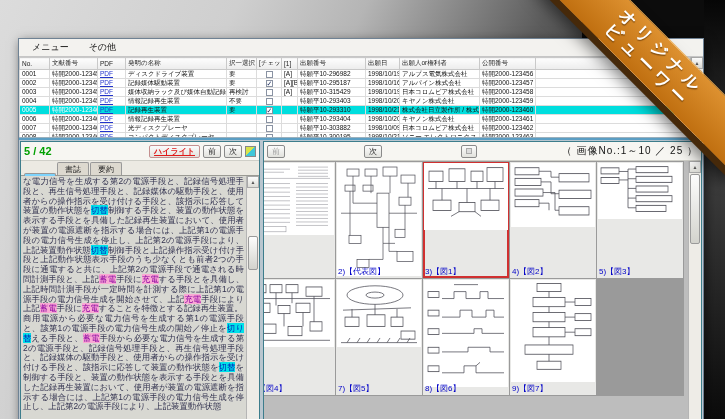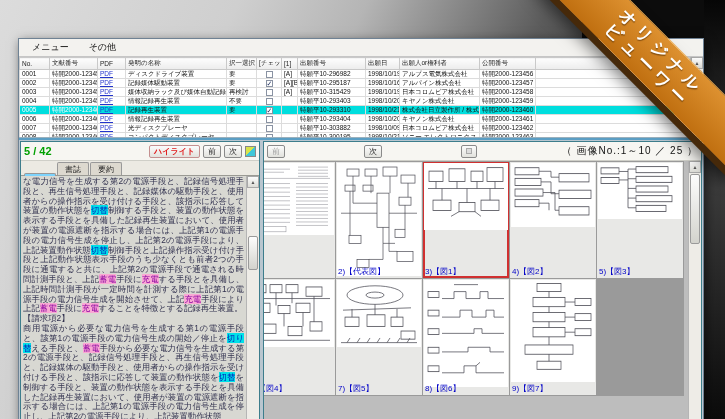--- a/index.html
+++ b/index.html
@@ -58,21 +58,21 @@
   .left-pane { width:240px; flex:0 0 240px; }
   .right-pane { flex:1; }
 
   .pane-head { height:19px; flex:0 0 19px; display:flex; align-items:center; gap:3px; padding:0 3px;
     background:#f7f6f2; border-bottom:1px solid #cfcfc8;justify-content:space-between; }
   .lp-count { color:#00a000; font-weight:bold; font-size:11px; white-space:nowrap; }
   .spacer { flex:1; }
   .btn { font-size:8px; border:1px solid #8a8a8a; background:linear-gradient(#fcfcfc,#e2e2dd);
     padding:1px 4px; border-radius:2px; color:#222; cursor:pointer; line-height:9px; }
   .btn.disabled { color:#9e9e9e; }
-  .btn-hl { color:#e01818; font-weight:bold; border-color:#c49090; }
+  .btn-hl { color:#e01818; font-weight:bold; border-color:#c49090;text-decoration:underline; }
   .hl-icon { width:11px; height:11px; border:1px solid #888;
     background:linear-gradient(135deg,#d9e44a 50%,#3fc7d8 50%); }
   .sq-glyph { display:inline-block; width:6px; height:6px; border:1px solid #aaa; background:#ddd; }
 
   .lp-tabs { height:15px; flex:0 0 15px; display:flex; gap:1px; padding:1px 3px 0; background:#eceae3;
     border-bottom:1px solid #9a9a94; }
   .tab { font-size:8px; padding:1px 7px 0; border:1px solid #999; border-bottom:none;
     background:#ddd9cf; border-radius:2px 2px 0 0; color:#222; }
   .tab.active { background:#7dd3fc; position:relative; top:11px; }
 
@@ -280,21 +280,20 @@
           <span class="hl-icon"></span>
         </div>
         <div class="lp-tabs">
           <span class="tab active">全文</span>
           <span class="tab">書誌</span>
           <span class="tab">要約</span>
         </div>
         <div class="lp-body">
           <div class="lp-text">
               <div><span>な電力信号を生成する第2の電源手段と、記録信号処理手段と、再生信号処理手段と、記録媒体の駆動手段と、使用者からの操作指示を受け付ける手段と、該指示に応答して装置の動作状態を</span><span class="hl-cyan">切替</span><span>制御する手段と、装置の動作状態を表示する手段とを具備した記録再生装置において、使用者が装置の電源遮断を指示する場合には、上記第1の電源手段の電力信号生成を停止し、上記第2の電源手段により、上記装置動作状態</span><span class="hl-cyan">切替</span><span>制御手段と上記操作指示受け付け手段と上記動作状態表示手段のうち少なくとも前者2つの手段に通電すると共に、上記第2の電源手段で通電される時間計測手段と、上記</span><span class="hl-green">蓄電</span><span>手段に</span><span class="hl-green">充電</span><span>する手段とを具備し、上記時間計測手段が一定時間を計測する際に上記第1の電源手段の電力信号生成を開始させて、上記</span><span class="hl-green">充電</span><span>手段により上記</span><span class="hl-green">蓄電</span><span>手段に</span><span class="hl-green">充電</span><span>することを特徴とする記録再生装置。</span></div>
-              <div>【請求項2】</div>
               <div><span>商用電源から必要な電力信号を生成する第1の電源手段と、該第1の電源手段の電力信号生成の開始／停止を</span><span class="hl-cyan">切り替</span><span>える手段と、</span><span class="hl-green">蓄電</span><span>手段から必要な電力信号を生成する第2の電源手段と、記録信号処理手段と、再生信号処理手段と、記録媒体の駆動手段と、使用者からの操作指示を受け付ける手段と、該指示に応答して装置の動作状態を</span><span class="hl-cyan">切替</span><span>を制御する手段と、装置の動作状態を表示する手段とを具備した記録再生装置において、使用者が装置の電源遮断を指示する場合には、上記第1の電源手段の電力信号生成を停止し、上記第2の電源手段により、上記装置動作状態</span></div>
             </div>
           <div class="sbar">
             <div class="sb-btn up">▲</div>
             <div class="sb-thumb" style="top:60px;height:34px"></div>
 
           </div>
         </div>
       </div>
 

